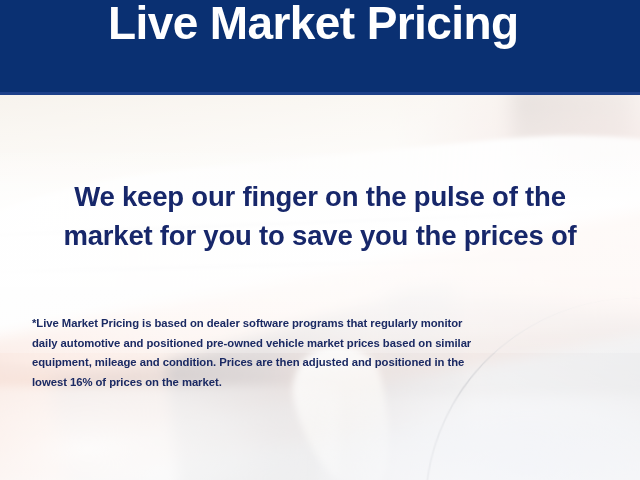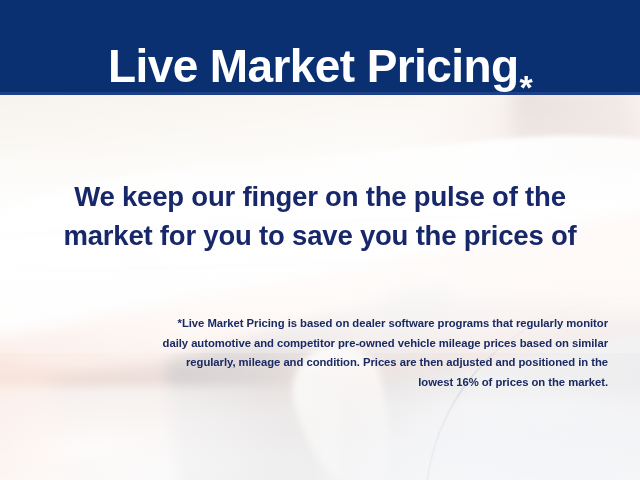--- a/index.html
+++ b/index.html
@@ -39,21 +39,21 @@
     background: #1d4089;
     z-index: 40;
   }
   #header-title {
     position: absolute;
     left: 0;
     top: 0;
     width: 640px;
     height: 92px;
     display: flex;
-    align-items: flex-end;
+    align-items: flex-start;
     justify-content: center;
     color: #ffffff;
     font-family: "Liberation Sans", sans-serif;
     font-weight: bold;
     font-size: 46px;
     letter-spacing: -0.6px;
     line-height: 1;
     white-space: nowrap;
     padding-bottom: 3px;
     box-sizing: border-box;
@@ -312,21 +312,21 @@
   #headline .hl-line {
     display: block;
     white-space: nowrap;
   }
 
   #fineprint {
     position: absolute;
     left: 32px;
     top: 219px;
     width: 576px;
-    text-align: right;
+    text-align: left;
     color: #1b2a63;
     font-family: "Liberation Sans", sans-serif;
     font-weight: bold;
     font-size: 11.3px;
     line-height: 19.5px;
     letter-spacing: -0.05px;
   }
   #fineprint .fp-line {
     display: block;
     white-space: nowrap;
@@ -369,19 +369,19 @@
 
   <div id="content">
 
     <div id="headline">
       <span class="hl-line">We keep our finger on the pulse of the</span>
       <span class="hl-line">market for you to save you the prices of</span>
     </div>
 
     <div id="fineprint">
       <span class="fp-line">*Live Market Pricing is based on dealer software programs that regularly monitor</span>
-      <span class="fp-line">daily automotive and competitor pre-owned vehicle mileage prices based on similar</span>
-      <span class="fp-line">regularly, mileage and condition. Prices are then adjusted and positioned in the</span>
+      <span class="fp-line">daily automotive and positioned pre-owned vehicle market prices based on similar</span>
+      <span class="fp-line">equipment, mileage and condition. Prices are then adjusted and positioned in the</span>
       <span class="fp-line">lowest 16% of prices on the market.</span>
     </div>
 
   </div>
 </div>
 
 </body></html>

